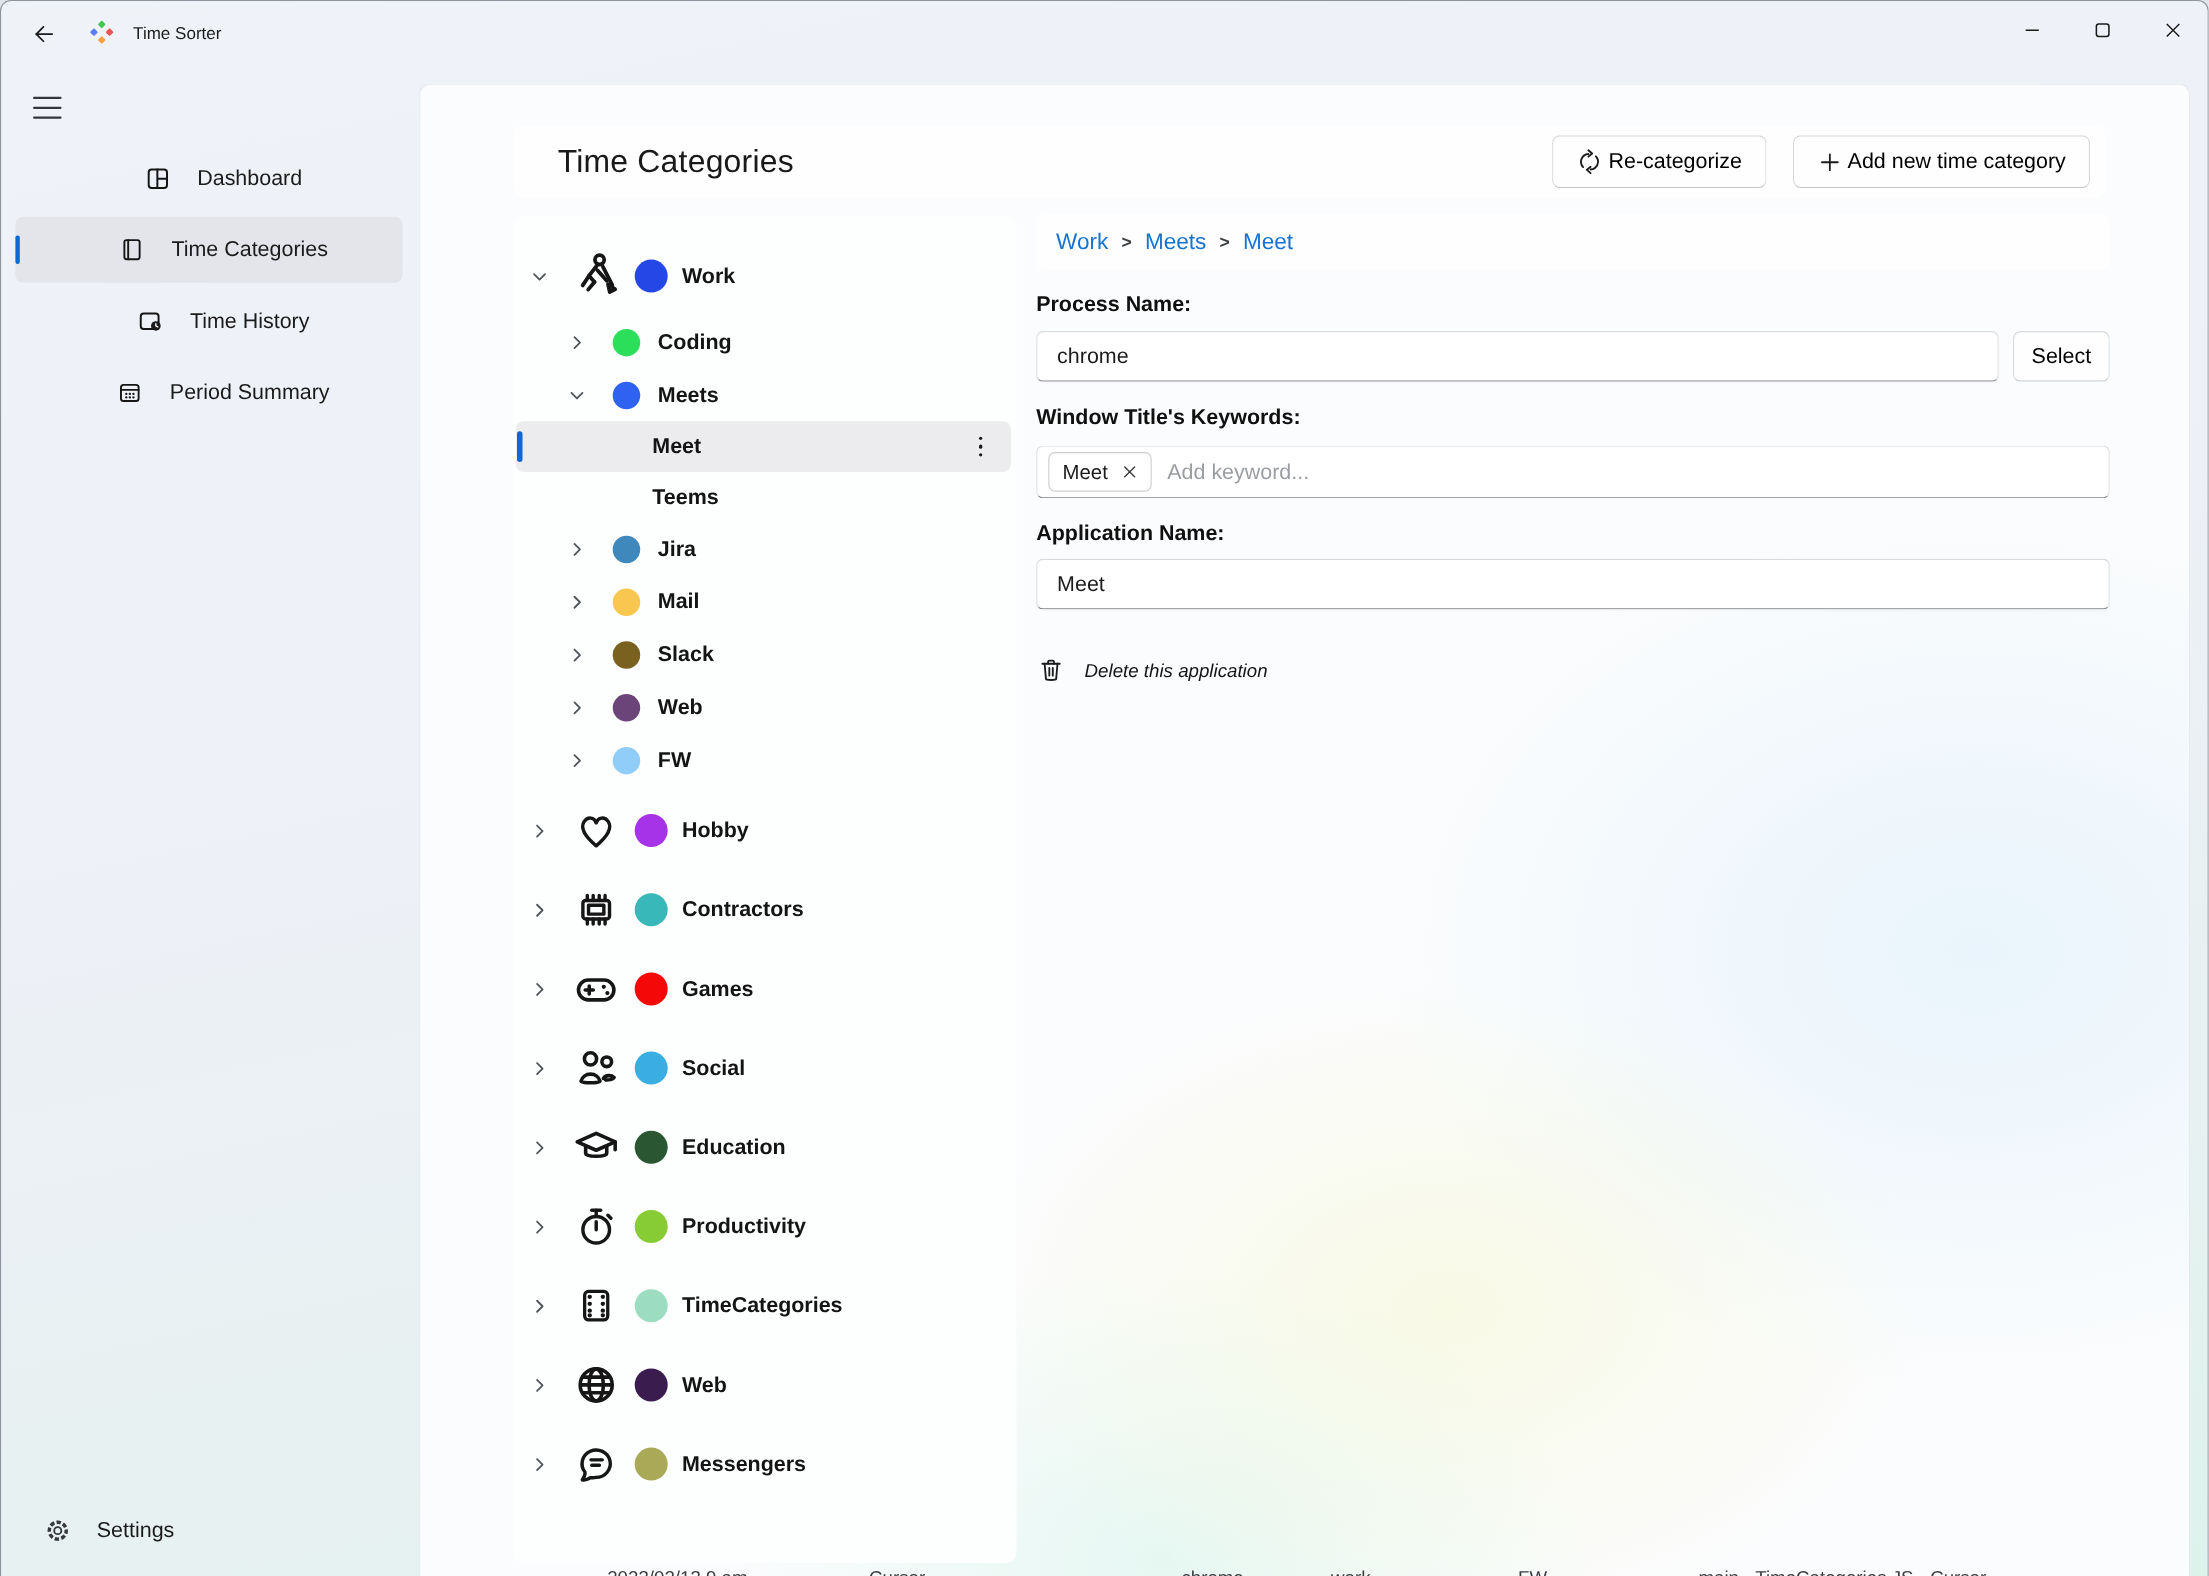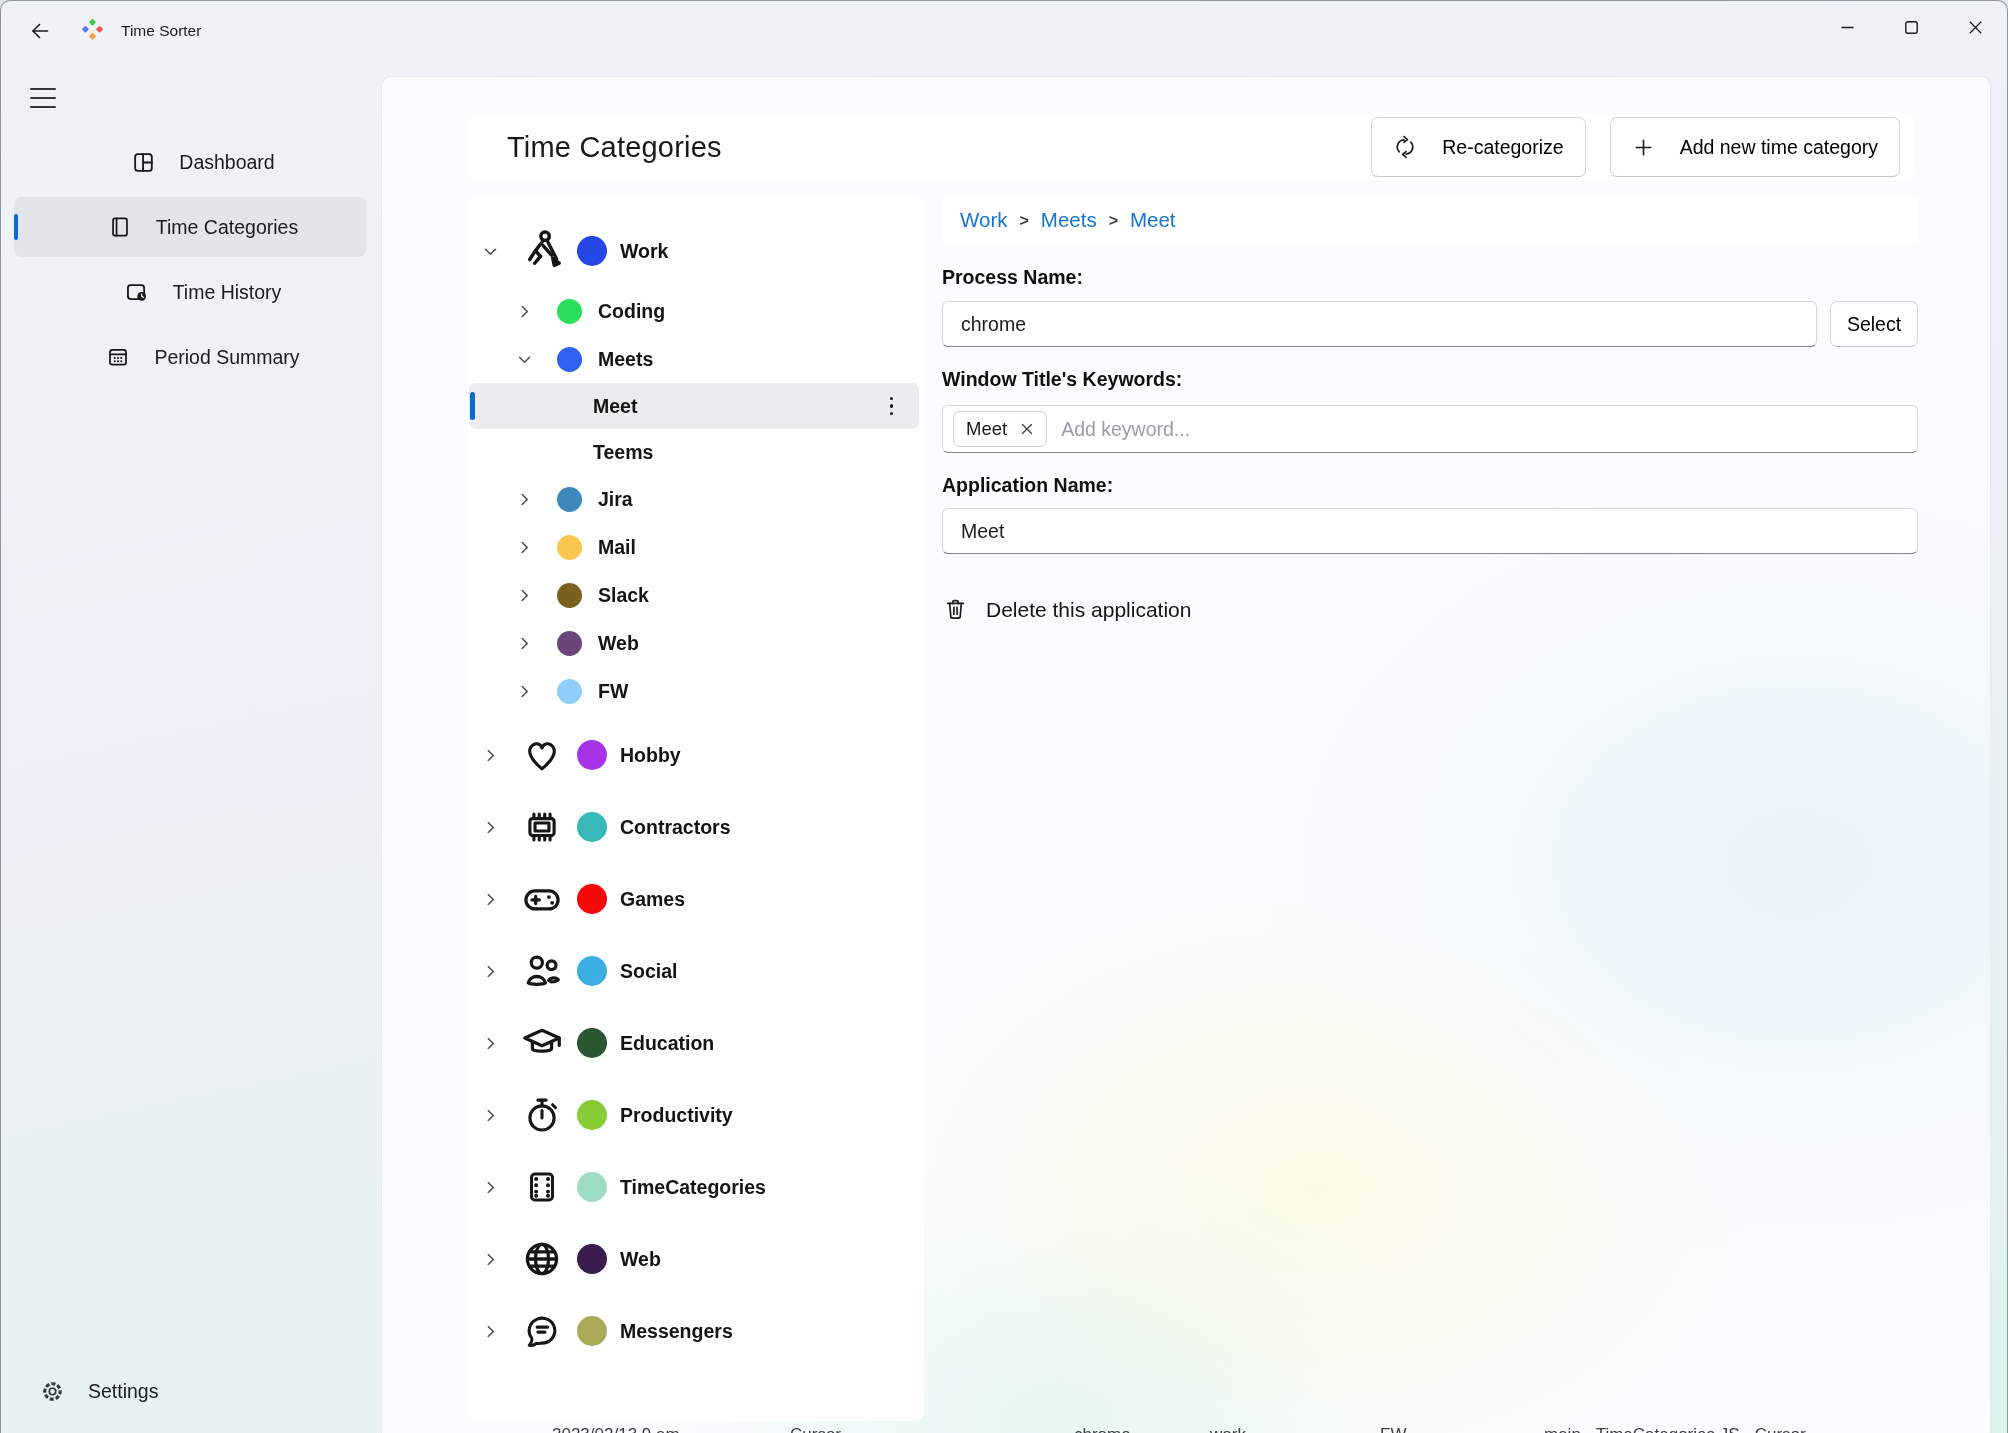--- a/index.html
+++ b/index.html
@@ -50,23 +50,23 @@
   }
   .card-header {
     position: absolute; left: 85px; top: 37px; right: 76px; height: 66px;
     background: #fefefe; border-radius: 9px;
     display: flex; align-items: center; justify-content: space-between;
     padding: 0 8px 0 40px;
   }
   .page-title { font-size: 29px; font-weight: 400; color: #191919; letter-spacing: 0.2px; }
   .header-buttons { display: flex; gap: 24px; margin-right: 6px; }
   .hbtn {
-    height: 60px; padding: 0 21px; background: #fefefe;
+    height: 48px; padding: 0 21px; background: #fefefe;
     border: 1px solid #d7d9dc; border-bottom-color: #c3c5c9;
-    border-radius: 7px; display: flex; align-items: center; gap: 25px;
+    border-radius: 7px; display: flex; align-items: center; gap: 5px;
     font-size: 19.5px; cursor: pointer; white-space: nowrap;
   }
   
   .tree-panel {
     position: absolute; left: 85px; top: 120px; width: 457px; bottom: 12px;
     background: #fdfefe; border-radius: 9px; padding-top: 18px; overflow: hidden;
   }
   .trow { position: relative; display: flex; align-items: center; cursor: pointer; }
   .trow.lvl0 { height: 72px; padding-left: 16px; }
   .trow.lvl1 { height: 48px; padding-left: 50px; }
@@ -107,21 +107,21 @@
     border: 1px solid #d9dadc; border-bottom-color: #86868a;
     border-radius: 6px; display: flex; align-items: center; padding: 0 6px;
   }
   .chip { height: 36px; margin-left: 4px; border: 1px solid #cdced1; border-radius: 6px; background: #fff; display: flex; align-items: center; gap: 13px; padding: 0 12px; }
   .chip-label { font-size: 18.5px; color: #1b1b1b; }
   .chip-x { font-size: 15px; color: #3c3c3c; cursor: pointer; display: flex; }
   .kw-input { border: none; outline: none; flex: 1; margin-left: 14px; font-size: 19.5px; font-family: "Liberation Sans", sans-serif; color: #1b1b1b; background: transparent; }
   .kw-input::placeholder { color: #9a9da1; }
   .app-input { margin-top: 11px; width: 100%; }
   .delete-row { margin-top: 42px; display: flex; align-items: center; gap: 17px; cursor: pointer; width: fit-content; }
-  .delete-label { font-size: 21px; color: #141414; }
+  .delete-label { font-size: 17px; color: #141414; font-style: italic; }
   
   .clip-strip { position: absolute; left: 60px; right: 0; bottom: 0; height: 9px; overflow: hidden; }
   .clip-strip span { position: absolute; top: 1px; font-size: 17px; color: #3a3d41; white-space: nowrap; }
   input::selection { background: #cfe4fa; }
 </style>
 </head>
 <body>
 
 <div class="window">
 

